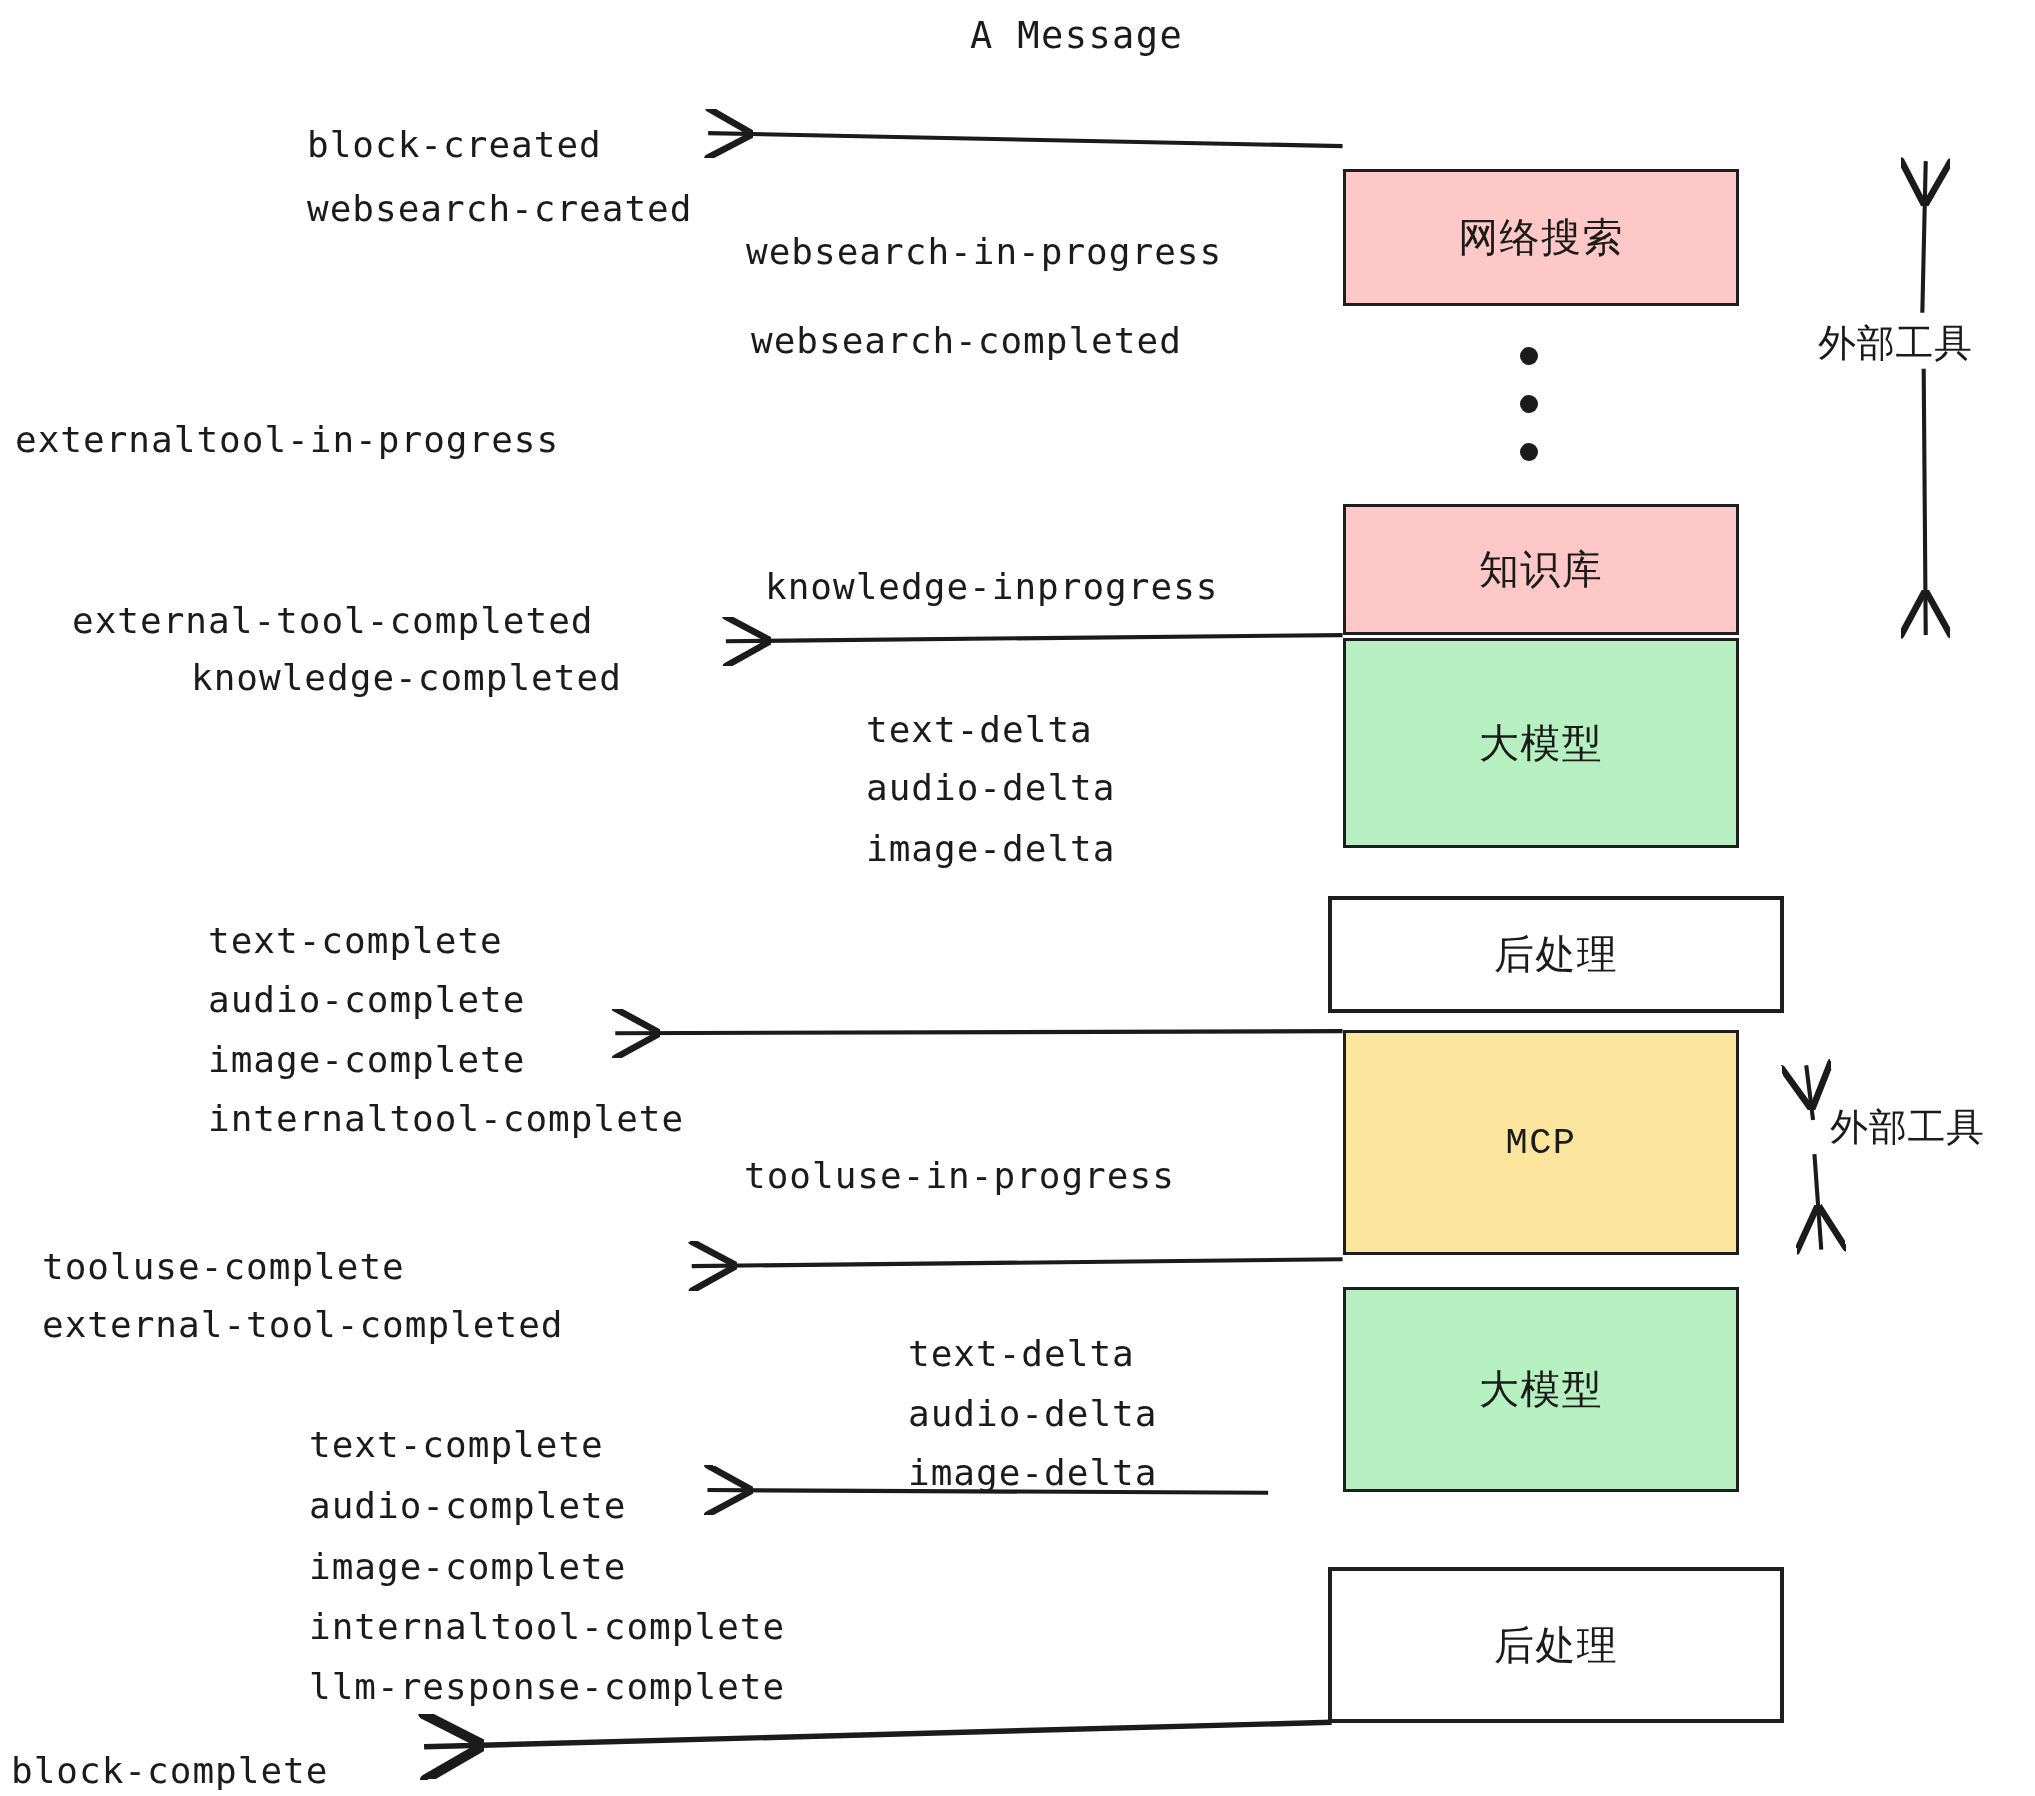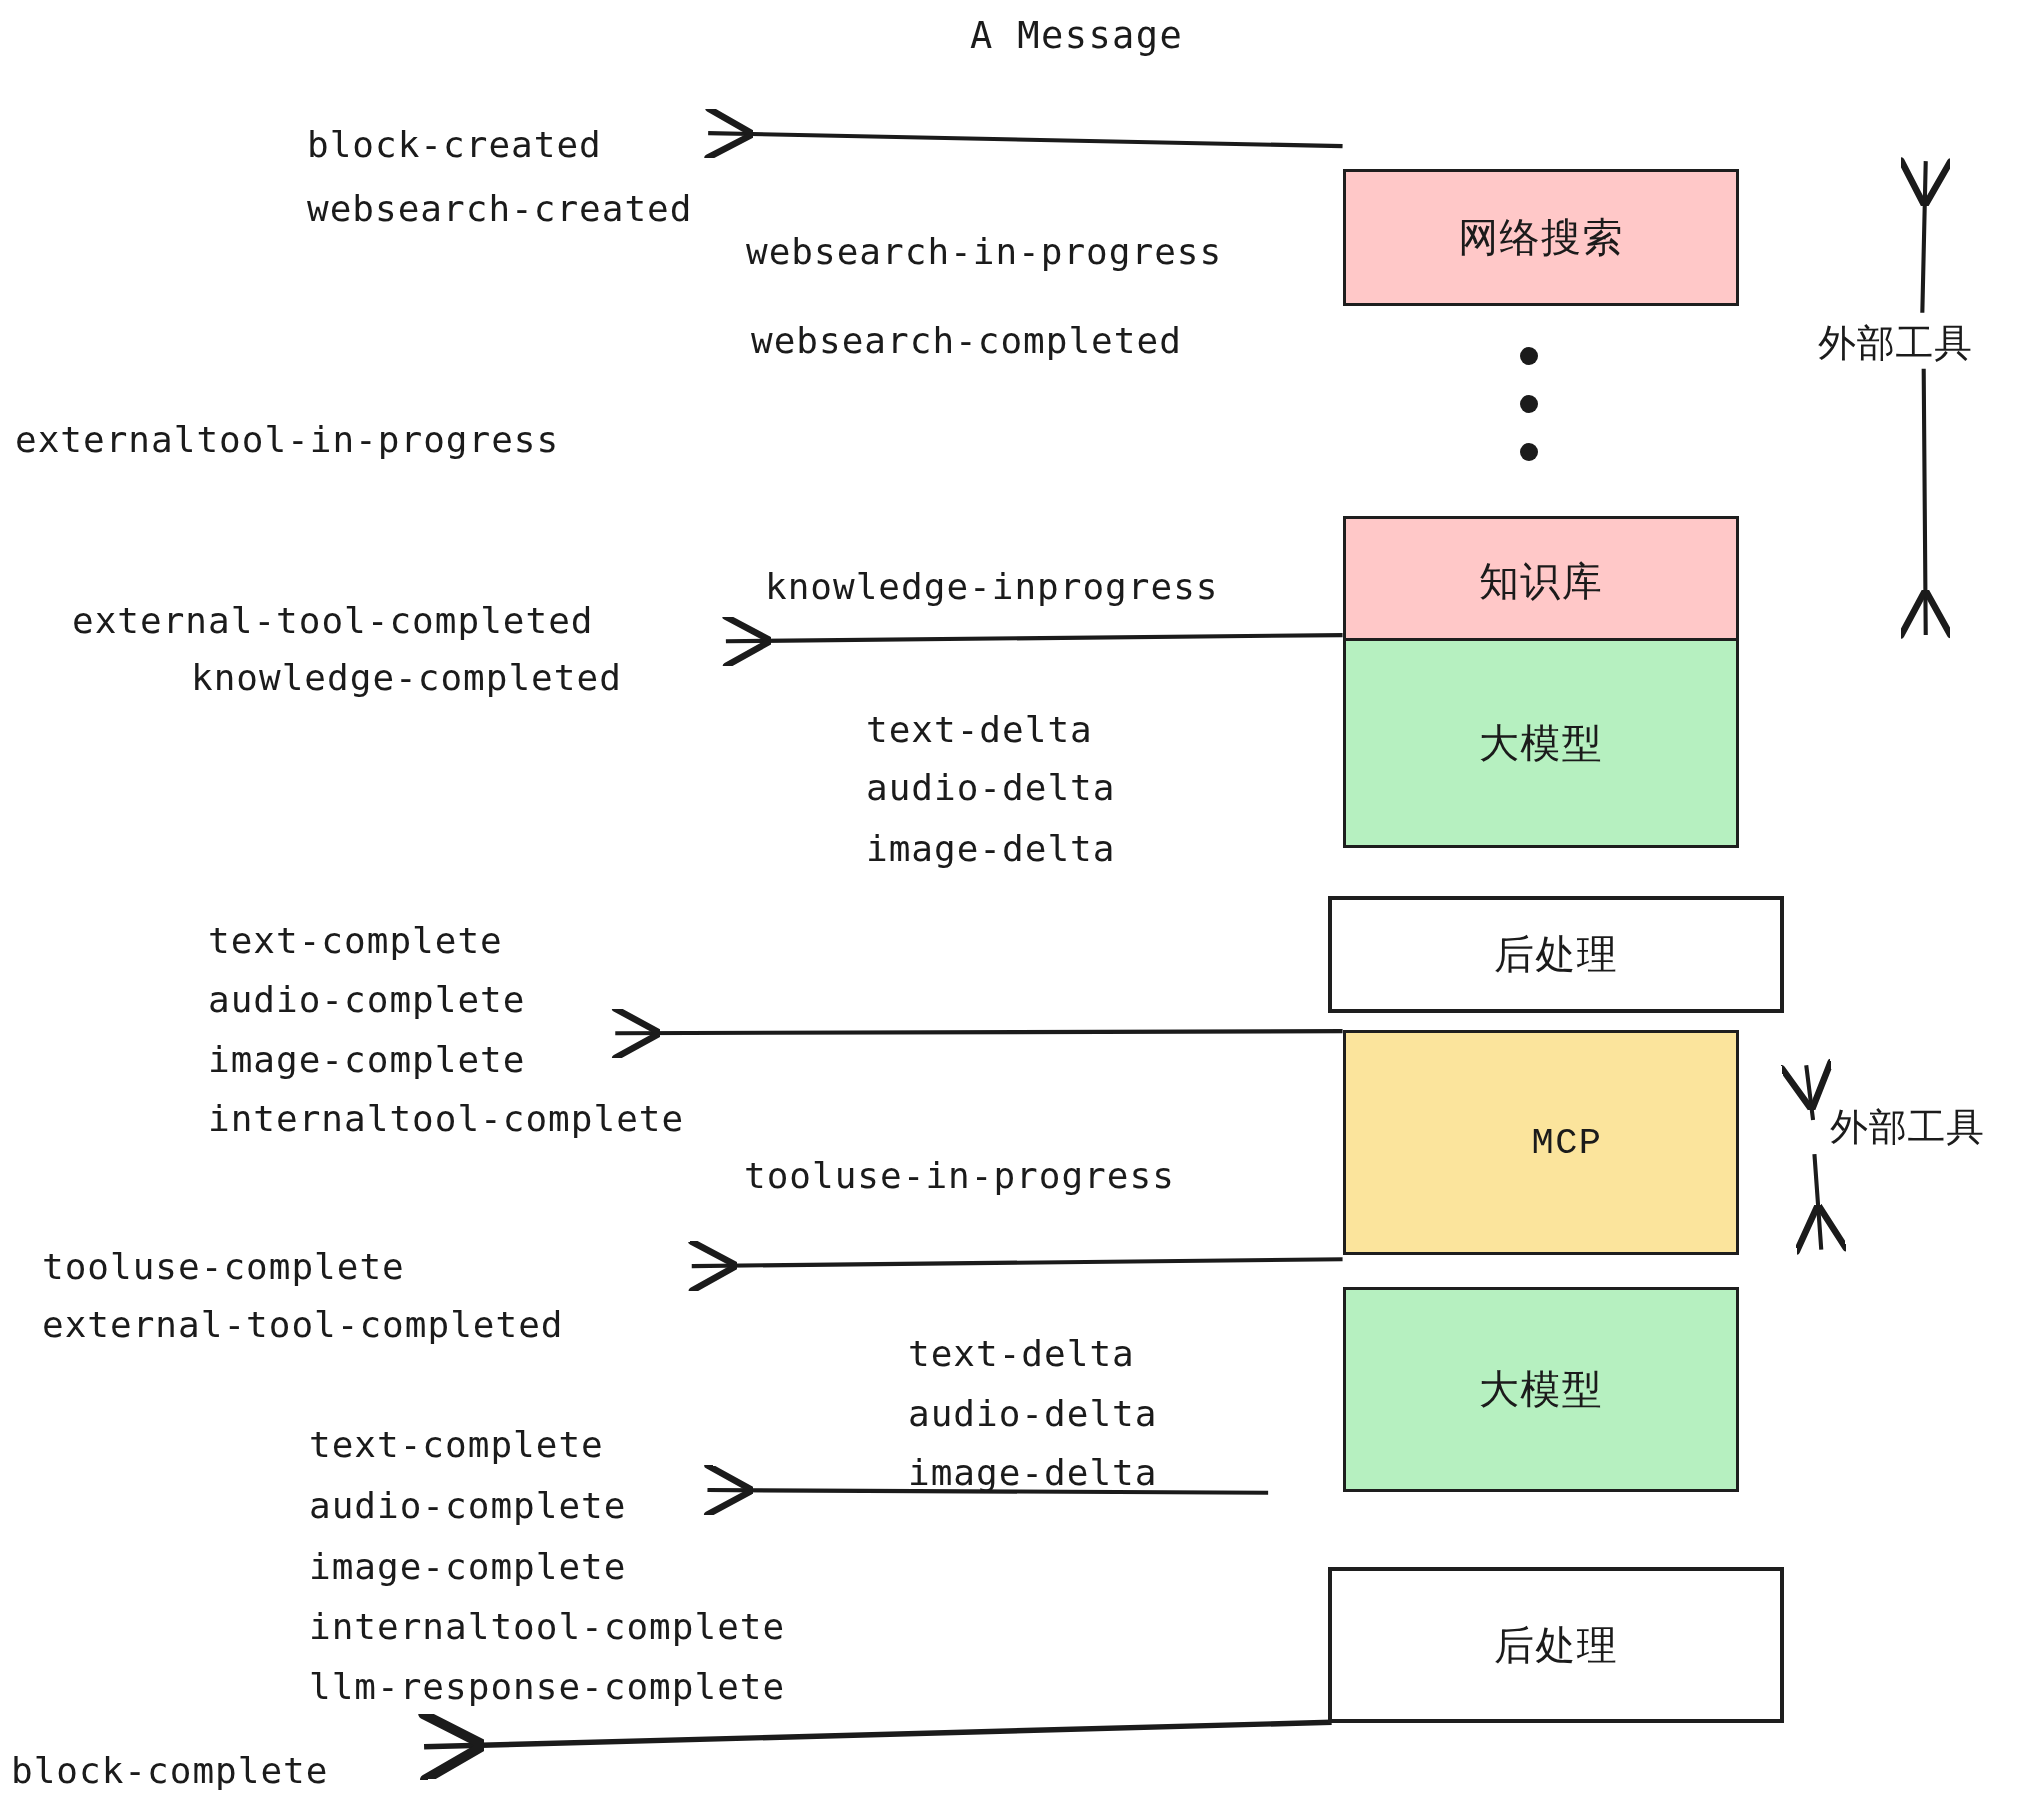--- a/index.html
+++ b/index.html
@@ -9,21 +9,21 @@
   svg.layer{position:absolute;left:0;top:0;width:2035px;height:1796px;overflow:visible;}
   .evt{position:absolute;white-space:pre;color:#1b1b1b;
        font-family:"DejaVu Sans Mono","Liberation Mono",monospace;
        font-size:36px;letter-spacing:1px;line-height:1;margin-top:26px;}
   .title{position:absolute;white-space:pre;color:#1b1b1b;
        font-family:"DejaVu Sans Mono","Liberation Mono",monospace;
        font-size:37px;letter-spacing:1.4px;}
   .boxlbl{position:absolute;white-space:pre;color:#1b1b1b;
        font-family:"DejaVu Sans","Liberation Sans",sans-serif;
        font-size:40px;letter-spacing:1.4px;}
-  .mcplbl{font-family:"DejaVu Sans Mono","Liberation Mono",monospace;font-size:37px;letter-spacing:1.4px;padding-left:26px;}
+  .mcplbl{font-family:"DejaVu Sans Mono","Liberation Mono",monospace;font-size:37px;letter-spacing:1.4px;}
   .sidelbl{position:absolute;white-space:pre;color:#1b1b1b;
        font-family:Liberation Mono, monospace;
        font-size:38px;letter-spacing:0.7px;text-align:right;}
   .node{position:absolute;box-sizing:border-box;border:3.4px solid #1e1e1e;}
   .nodetext{position:absolute;left:0;top:0;width:100%;height:100%;
        display:flex;align-items:center;justify-content:center;font-family:Liberation Mono, monospace;}
   .dot{position:absolute;width:18px;height:18px;border-radius:50%;background:#1b1b1b;}
 </style>
 </head>
 <body>
@@ -62,21 +62,21 @@
   <div class="node" style="left:1343px;top:169px;width:396px;height:137px;background:#FFC8C8;">
     <div class="nodetext boxlbl" style="left:0;top:0;position:absolute;">
       <span>网络搜索</span>
     </div>
   </div>
 
   <span class="dot" style="left:1520px;top:347px;"></span>
   <span class="dot" style="left:1520px;top:395px;"></span>
   <span class="dot" style="left:1520px;top:443px;"></span>
 
-  <div class="node" style="left:1343px;top:504px;width:396px;height:131px;background:#FFC8C8;margin-top:12px;">
+  <div class="node" style="left:1343px;top:504px;width:396px;height:131px;background:#FFC8C8;">
     <div class="nodetext boxlbl">
       <span>知识库</span>
     </div>
   </div>
 
   <div class="node" style="left:1343px;top:638px;width:396px;height:210px;background:#B6F0C0;">
     <div class="nodetext boxlbl">
       <span>大模型</span>
     </div>
   </div>

